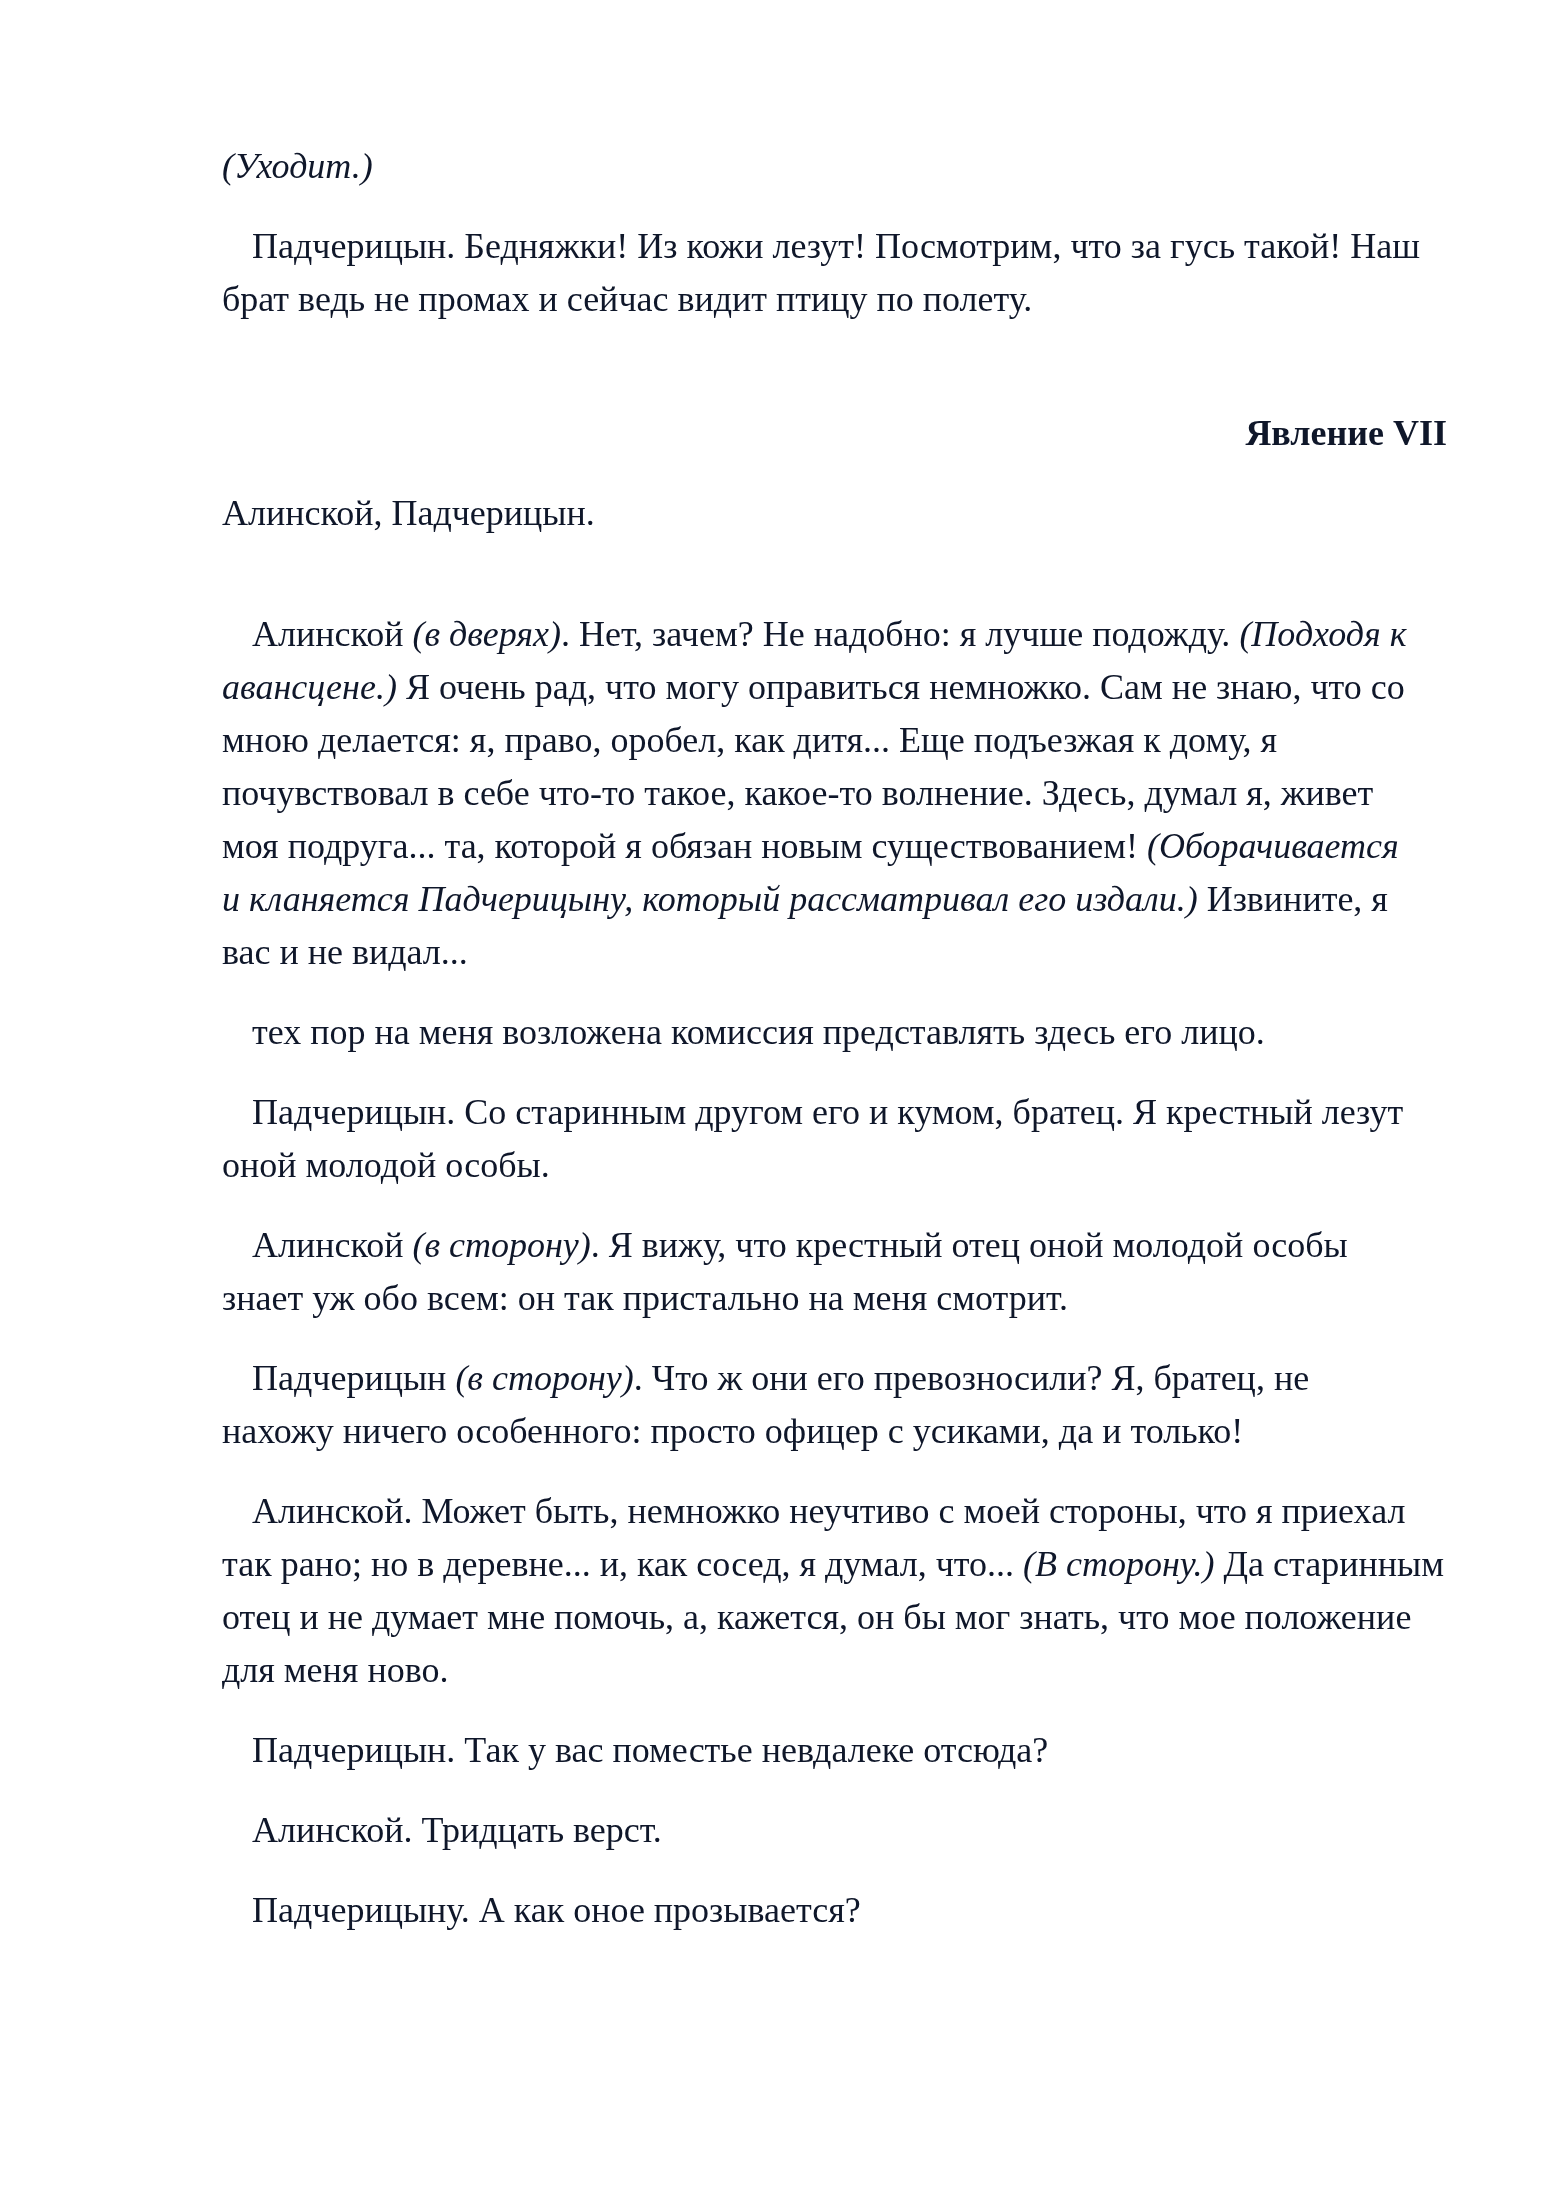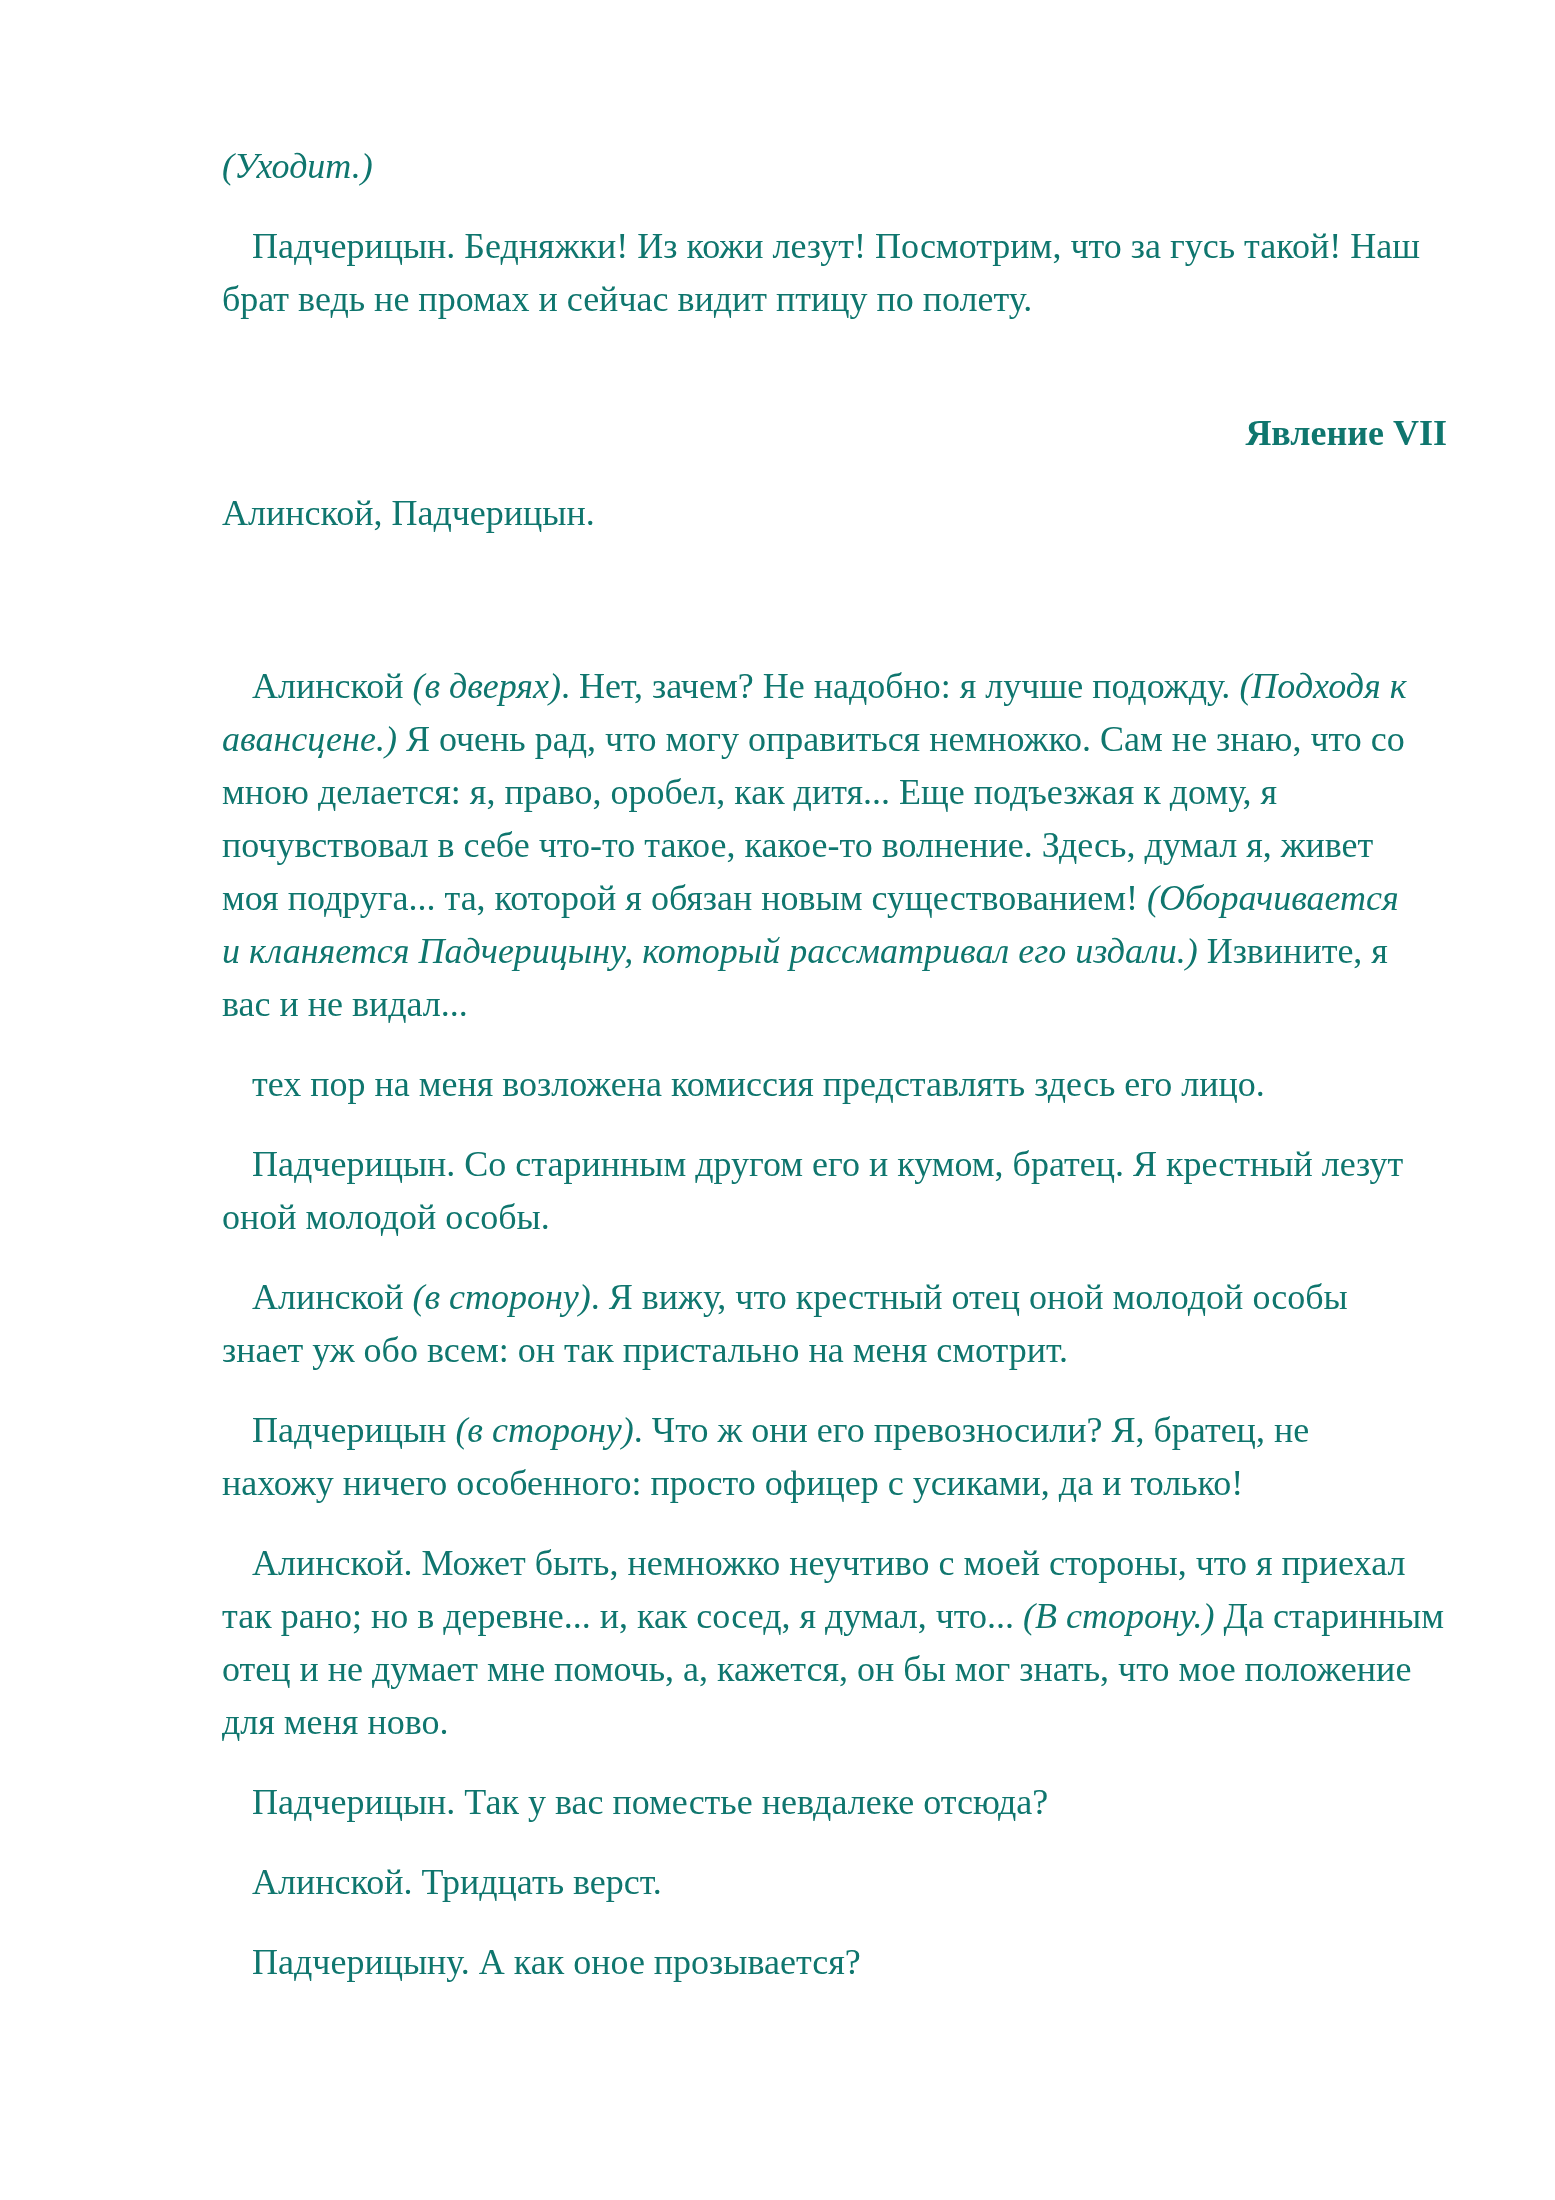--- a/index.html
+++ b/index.html
@@ -7,26 +7,26 @@
     position: relative;
     width: 1555px;
     height: 2200px;
     margin: 0 auto;
     background: #ffffff;
     box-sizing: border-box;
     padding: 140px 108px 40px 222px;
     font-family: "Liberation Serif", "DejaVu Serif", serif;
     font-size: 36px;
     line-height: 53px;
-    color: #0f766e;
+    color: #0f172a;
     overflow: hidden;
   }
   .para { margin: 0 0 27px 0; }
   .para.gap-before-heading { margin-top: 81px; }
-  .para.gap-before-scene { margin-top: 120px; }
+  .para.gap-before-scene { margin-top: 68px; }
   .para.center { text-align: right; font-weight: bold; }
   .line { white-space: nowrap; }
   .para.indent .line:first-child { padding-left: 30px; }
   .it { font-style: italic; }
 </style>
 </head>
 <body>
 
 <div class="page">
   <div id="doc">

